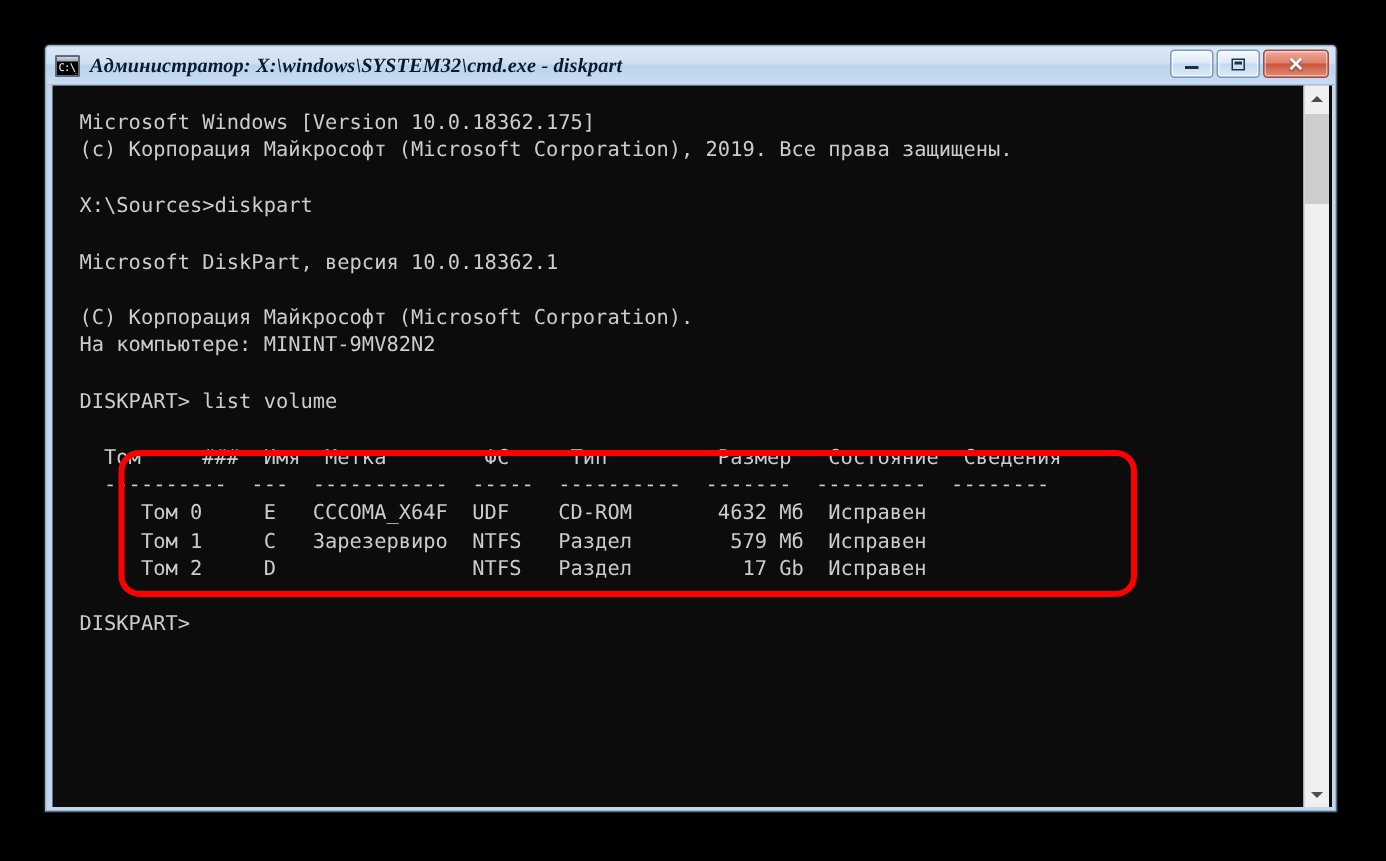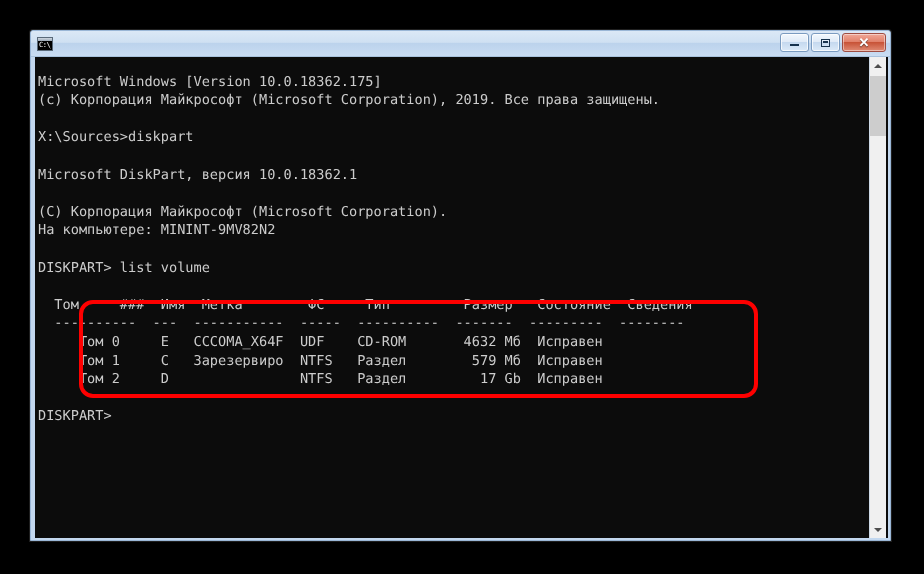--- a/index.html
+++ b/index.html
@@ -126,21 +126,21 @@
     left: 4px;
     top: 26px;
     width: 853px;
     height: 481px;
     background: #0c0c0c;
     box-sizing: border-box;
     overflow: hidden;
   }
   #console-text {
     position: absolute;
-    left: 3px;
+    left: 18px;
     top: 2px;
     color: #cccccc;
     font-family: "DejaVu Sans Mono", monospace;
     font-size: 13.6px;
     line-height: 18.6px;
     white-space: pre;
     letter-spacing: 0px;
     text-rendering: geometricPrecision;
   }
 
@@ -199,20 +199,21 @@
 </style>
 </head>
 <body>
 
 <div id="window">
 
   <div id="titlebar">
     <div id="app-icon">
       <span class="glyph">C:\_</span>
     </div>
+    <div id="title-text">Администратор: X:\windows\SYSTEM32\cmd.exe - diskpart</div>
 
     <div id="win-buttons">
       <div class="win-btn minimize">
         <span class="btn-glyph">
             <i class="g-min"></i>
           </span>
       </div>
       <div class="win-btn maximize">
         <span class="btn-glyph">
             <i class="g-max"></i>

